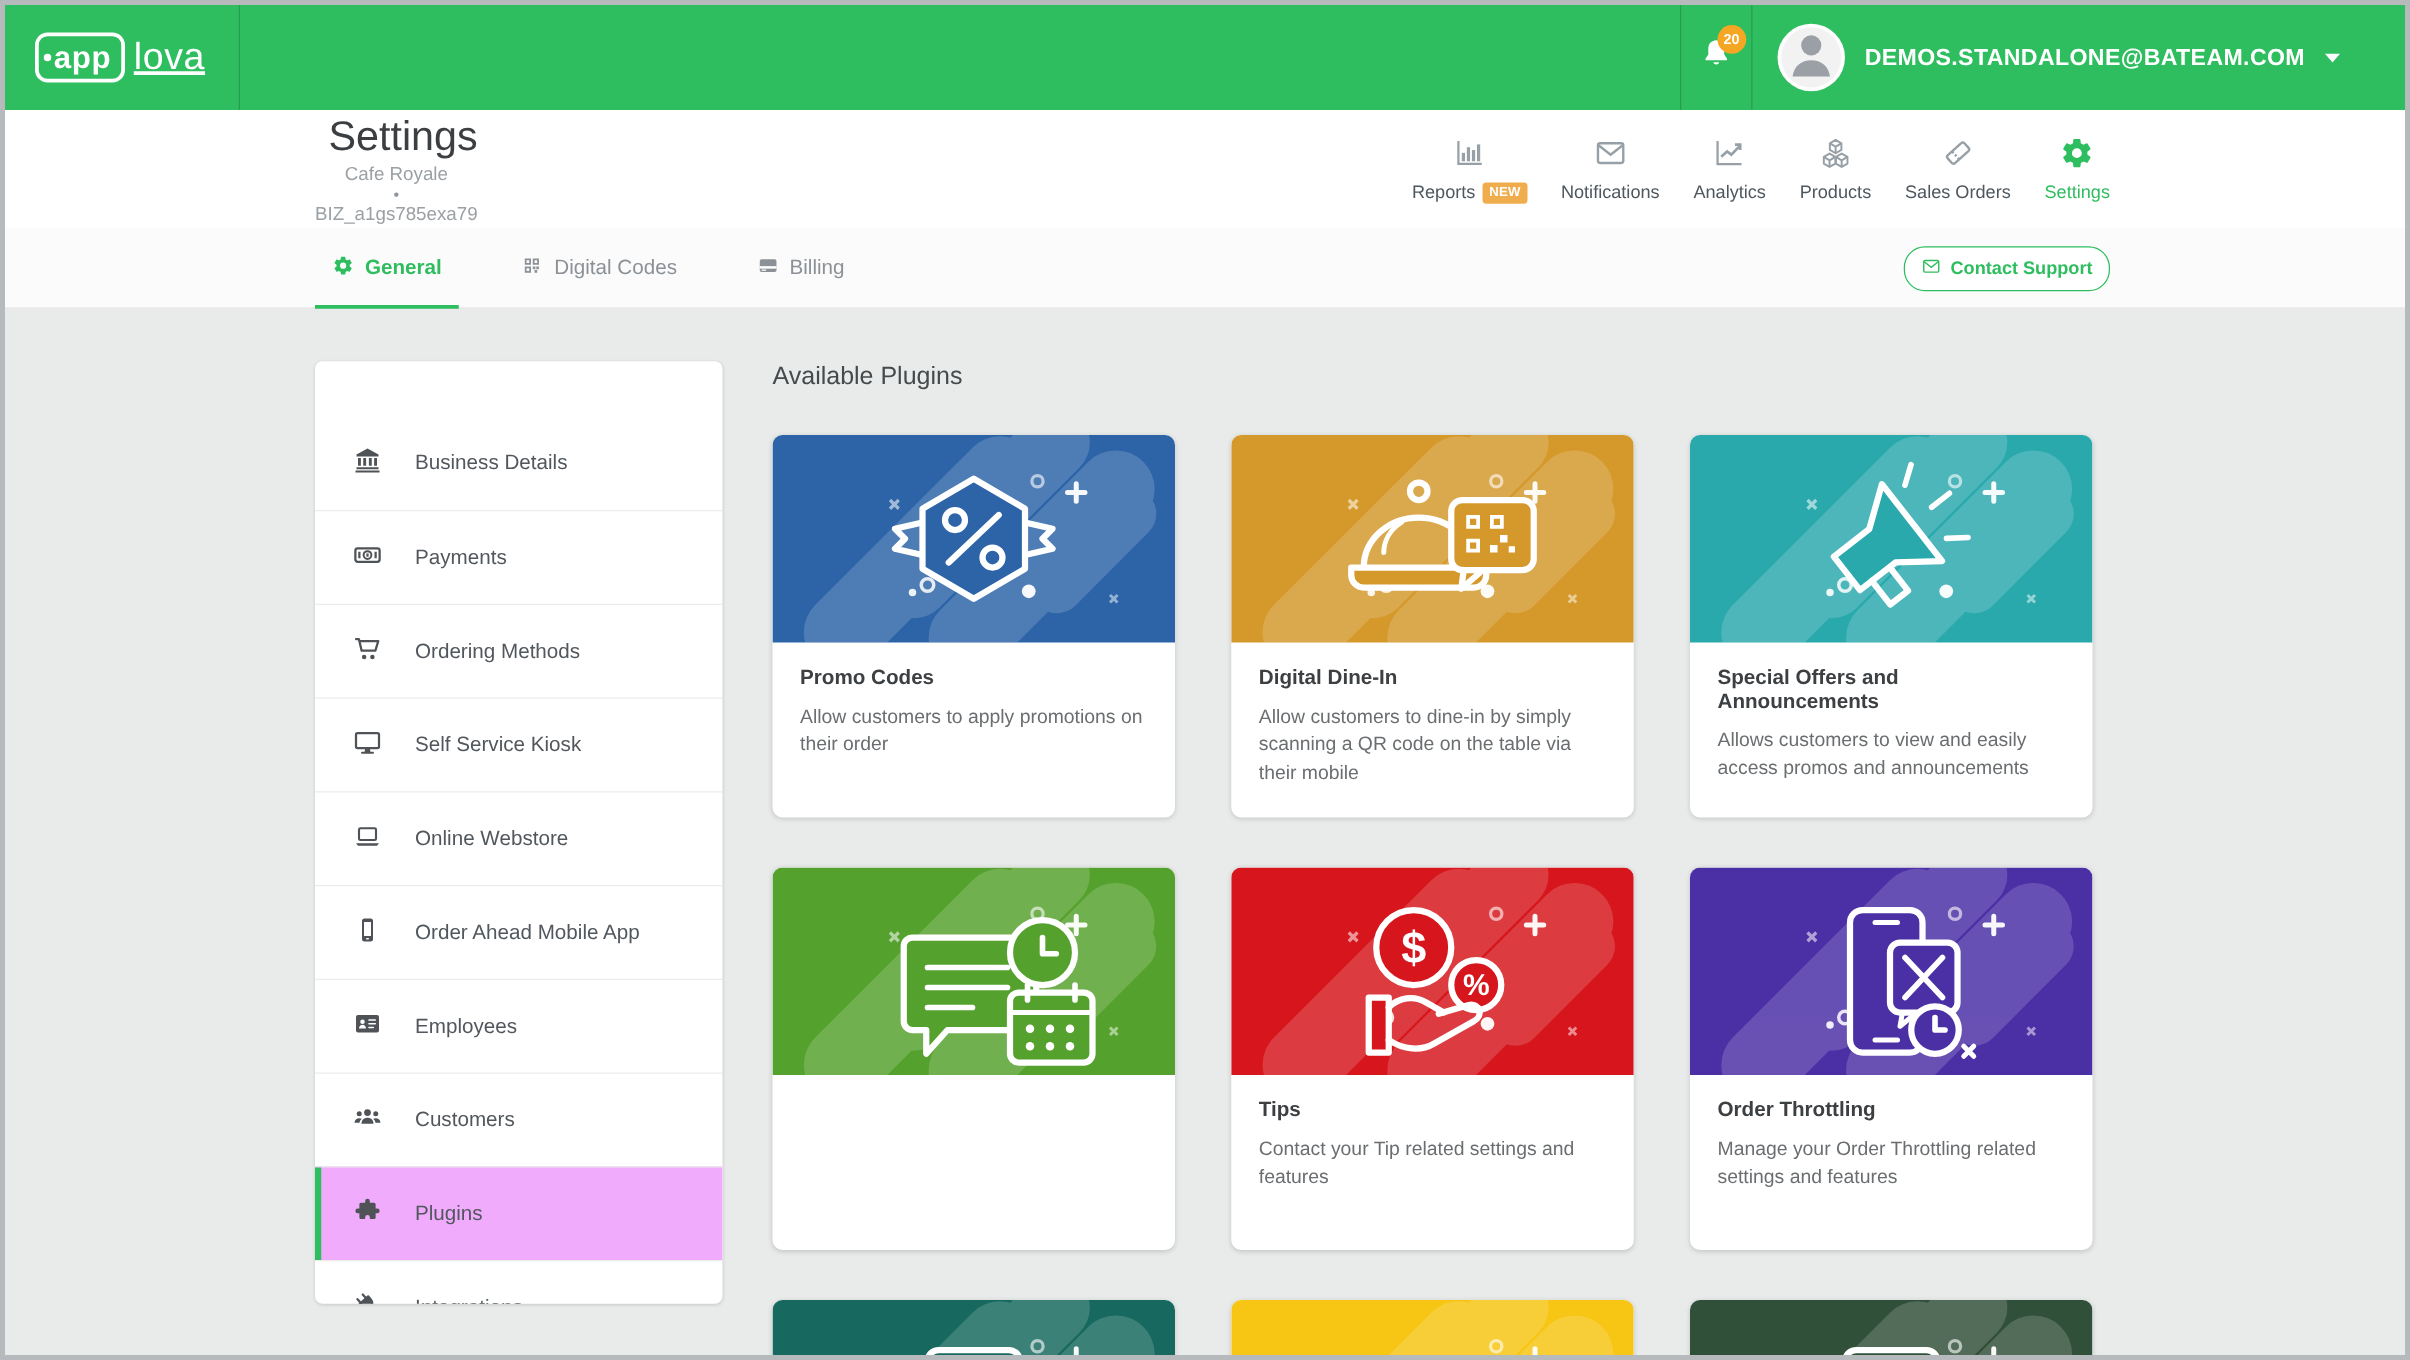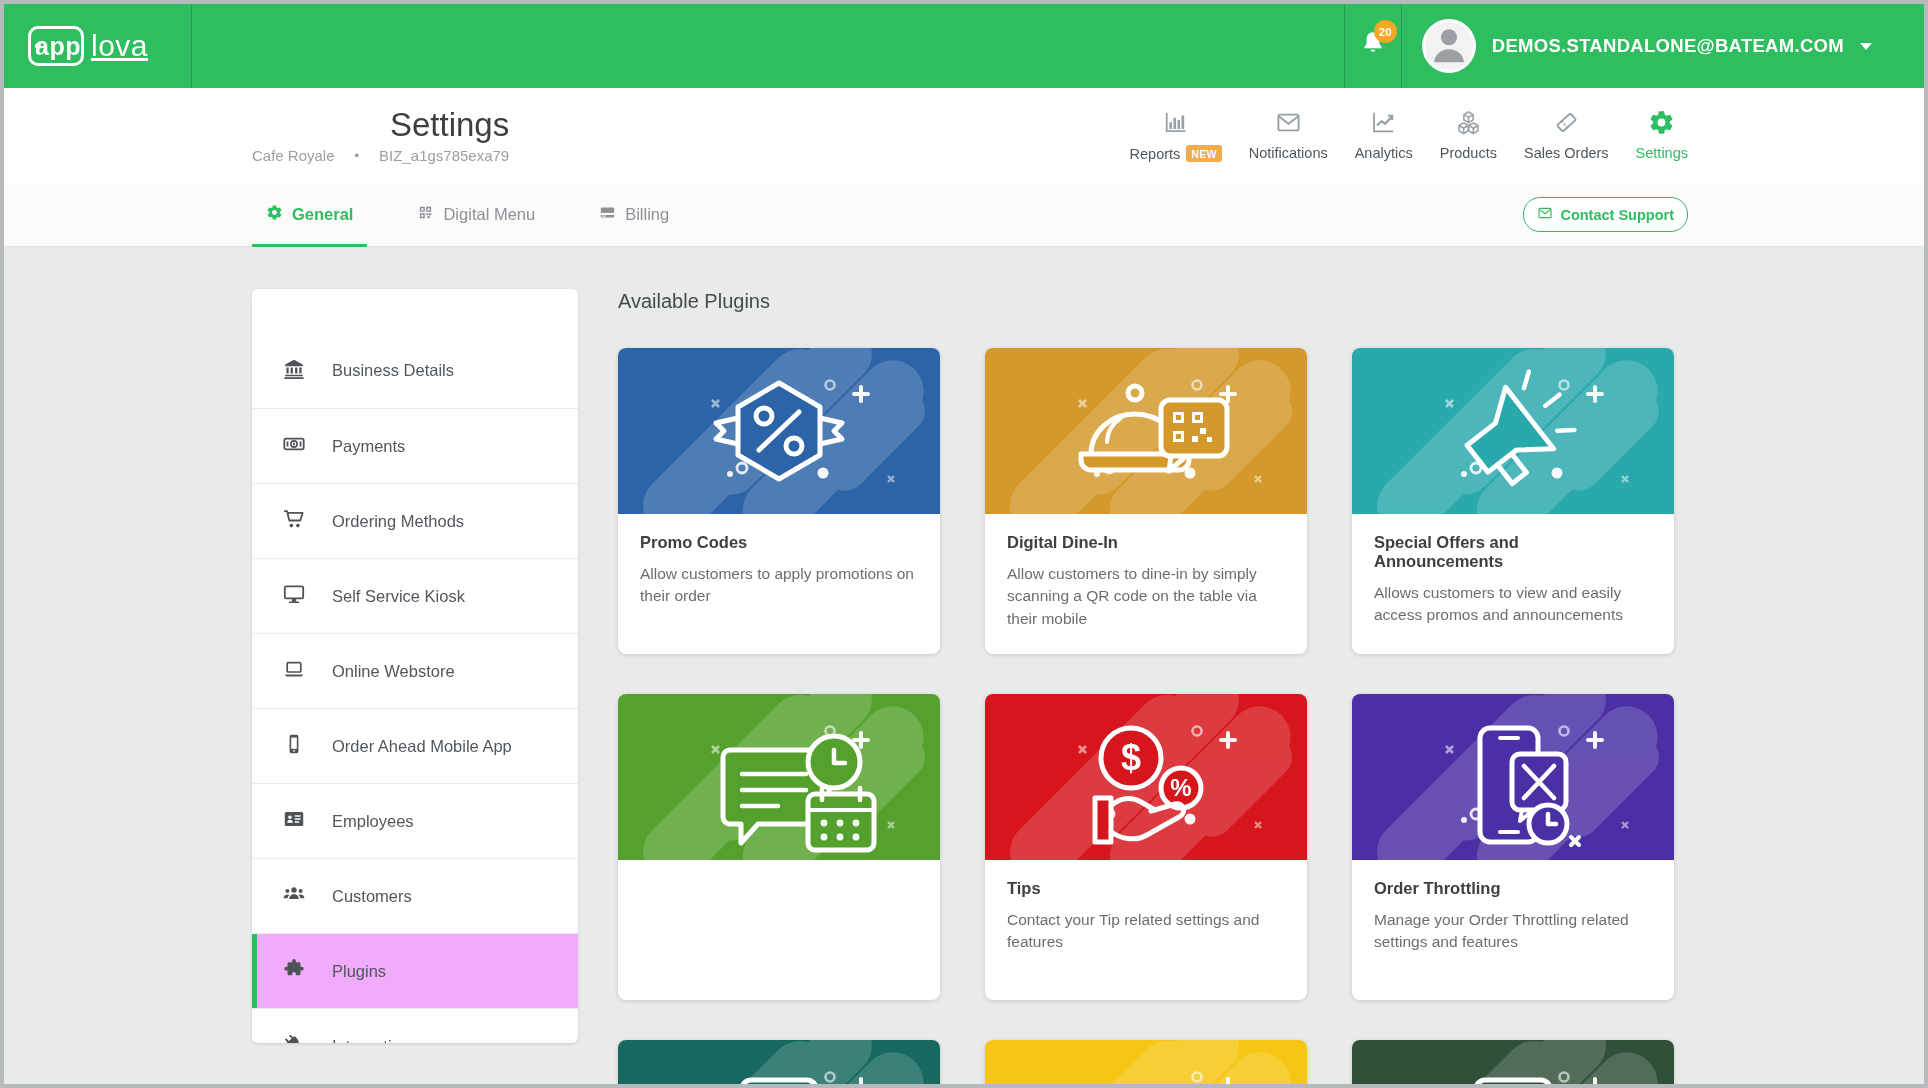--- a/index.html
+++ b/index.html
@@ -2,40 +2,40 @@
 <html style="--accent: #2ebd5f;"><head>
 <meta charset="utf-8">
 <style>
   * { box-sizing: border-box; margin: 0; padding: 0; }
   html,body { width:1928px; height:1088px; overflow:hidden; font-family:"Liberation Sans", sans-serif; }
   .frame { width:1928px; height:1088px; border:4px solid #b7babc; background:#e9eaea; overflow:hidden; position:relative; }
 
   
   .topbar { height:84px; background:var(--accent,#2ebd5f); display:flex; align-items:stretch; }
   .logo-box { width:188px; display:flex; align-items:center; padding-left:24px; border-right:1px solid rgba(0,0,0,0.16); cursor:pointer; }
-  .logo-phone { width:56px; height:40px; border:3.5px solid #fff; border-radius:10px; display:flex; align-items:center; justify-content:center; position:relative; }
+  .logo-phone { width:72px; height:40px; border:3.5px solid #fff; border-radius:10px; display:flex; align-items:center; justify-content:center; position:relative; }
   .logo-phone .cam { position:absolute; left:4px; top:50%; transform:translateY(-50%); width:6px; height:6px; background:#fff; border-radius:50%; }
   .logo-app { color:#fff; font-size:25px; font-weight:bold; letter-spacing:.5px; margin-left:4px; }
   .logo-lova { color:#fff; font-size:30px; margin-left:7px; letter-spacing:.5px;text-decoration:underline; }
   .topbar .spacer { flex:1; }
   .tb-divider { width:1px; background:rgba(0,0,0,0.16); }
   .bell-box { width:56px; display:flex; align-items:center; justify-content:center; position:relative; cursor:pointer; }
   .bell-box svg { width:30px; height:30px; }
   .bell-badge { position:absolute; top:16px; right:4px; min-width:23px; height:23px; background:#f5a623; border-radius:50%; color:#fff; font-size:11.5px; font-weight:bold; display:flex; align-items:center; justify-content:center; }
   .user-box { display:flex; align-items:center; padding:0 52px 0 20px; gap:16px; cursor:pointer; }
   .avatar { width:54px; height:54px; border-radius:50%; background:#f2f2f2; border:3px solid rgba(255,255,255,0.9); overflow:hidden; display:flex; align-items:flex-end; justify-content:center; }
   .avatar svg { width:46px; height:46px; }
   .user-email { color:#fff; font-size:18.5px; font-weight:bold; letter-spacing:.3px; }
   .caret { width:0; height:0; border-left:6px solid transparent; border-right:6px solid transparent; border-top:7px solid #fff; }
 
   
   .appheader { height:95px; background:#fff; display:flex; align-items:center; padding:0 236px 0 248px;text-align:right; }
   .title-block { display:flex; flex-direction:column; gap:6px; }
   .page-title { font-size:33px; color:#3b3f42; font-weight:400; line-height:1; }
-  .subtitle { font-size:15px; color:#9aa0a4; display:flex; align-items:center; gap:20px; }
+  .subtitle { font-size:15px; color:#9aa0a4; display:flex; align-items:center; gap:0;flex-direction:column; }
   .subtitle .sep { color:#8f969b; font-size:13px; }
   .appheader .spacer { flex:1; }
   .mainnav { display:flex; align-items:flex-start; gap:27px; }
   .nav-item { display:flex; flex-direction:column; align-items:center; gap:5px; color:#97a0a6; cursor:pointer; }
   .nav-item svg { width:27px; height:27px; }
   .nav-label { font-size:14.5px; color:#4e575e; white-space:nowrap; display:flex; align-items:center; gap:6px; }
   .nav-item.active { color:var(--accent,#2ebd5f); }
   .nav-item.active .nav-label { color:var(--accent,#2ebd5f); }
   .badge-new { background:#f0ad4e; color:#fff; font-size:10.5px; font-weight:bold; border-radius:3px; padding:2.5px 5px; letter-spacing:.3px; }
 
@@ -178,21 +178,21 @@
     <div class="tab active">
       <span><svg viewBox="0 0 24 24">
             <path fill="currentColor" d="M19.43 12.97c.04-.32.07-.64.07-.97s-.03-.65-.07-.97l2.11-1.65a.5.5 0 0 0 .12-.64l-2-3.46a.5.5 0 0 0-.61-.22l-2.49 1a7.3 7.3 0 0 0-1.69-.98l-.38-2.65A.49.49 0 0 0 14 2h-4a.49.49 0 0 0-.49.42l-.38 2.65c-.61.25-1.17.59-1.69.98l-2.49-1a.5.5 0 0 0-.61.22l-2 3.46a.5.5 0 0 0 .12.64l2.11 1.65c-.04.32-.07.65-.07.97s.03.65.07.97l-2.11 1.65a.5.5 0 0 0-.12.64l2 3.46c.12.22.39.3.61.22l2.49-1c.52.39 1.08.73 1.69.98l.38 2.65c.03.24.24.42.49.42h4c.25 0 .46-.18.49-.42l.38-2.65c.61-.25 1.17-.59 1.69-.98l2.49 1c.22.08.49 0 .61-.22l2-3.46a.5.5 0 0 0-.12-.64zM12 15.5a3.5 3.5 0 1 1 0-7 3.5 3.5 0 0 1 0 7z"></path>
           </svg></span>
       <span>General</span>
     </div>
     <div class="tab">
       <span><svg viewBox="0 0 24 24">
             <path fill="currentColor" fill-rule="evenodd" d="M4 4h7v7H4Zm2 2h3v3H6ZM13 4h7v7h-7Zm2 2h3v3h-3ZM4 13h7v7H4Zm2 2h3v3H6ZM13 13h3v3h-3ZM17 13h3v3h-3ZM15 17h3v3h-3Z"></path>
           </svg></span>
-      <span>Digital Menu</span>
+      <span>Digital Codes</span>
     </div>
     <div class="tab">
       <span><svg viewBox="0 0 24 24">
             <rect x="2.6" y="4.8" width="18.8" height="14.4" rx="1.9" fill="currentColor"></rect>
             <rect x="2.6" y="12.6" width="18.8" height="2.8" fill="#fff"></rect>
             <rect x="4.6" y="16.4" width="5" height="1.4" fill="#fff"></rect>
           </svg></span>
       <span>Billing</span>
     </div>
     <div class="spacer"></div>

